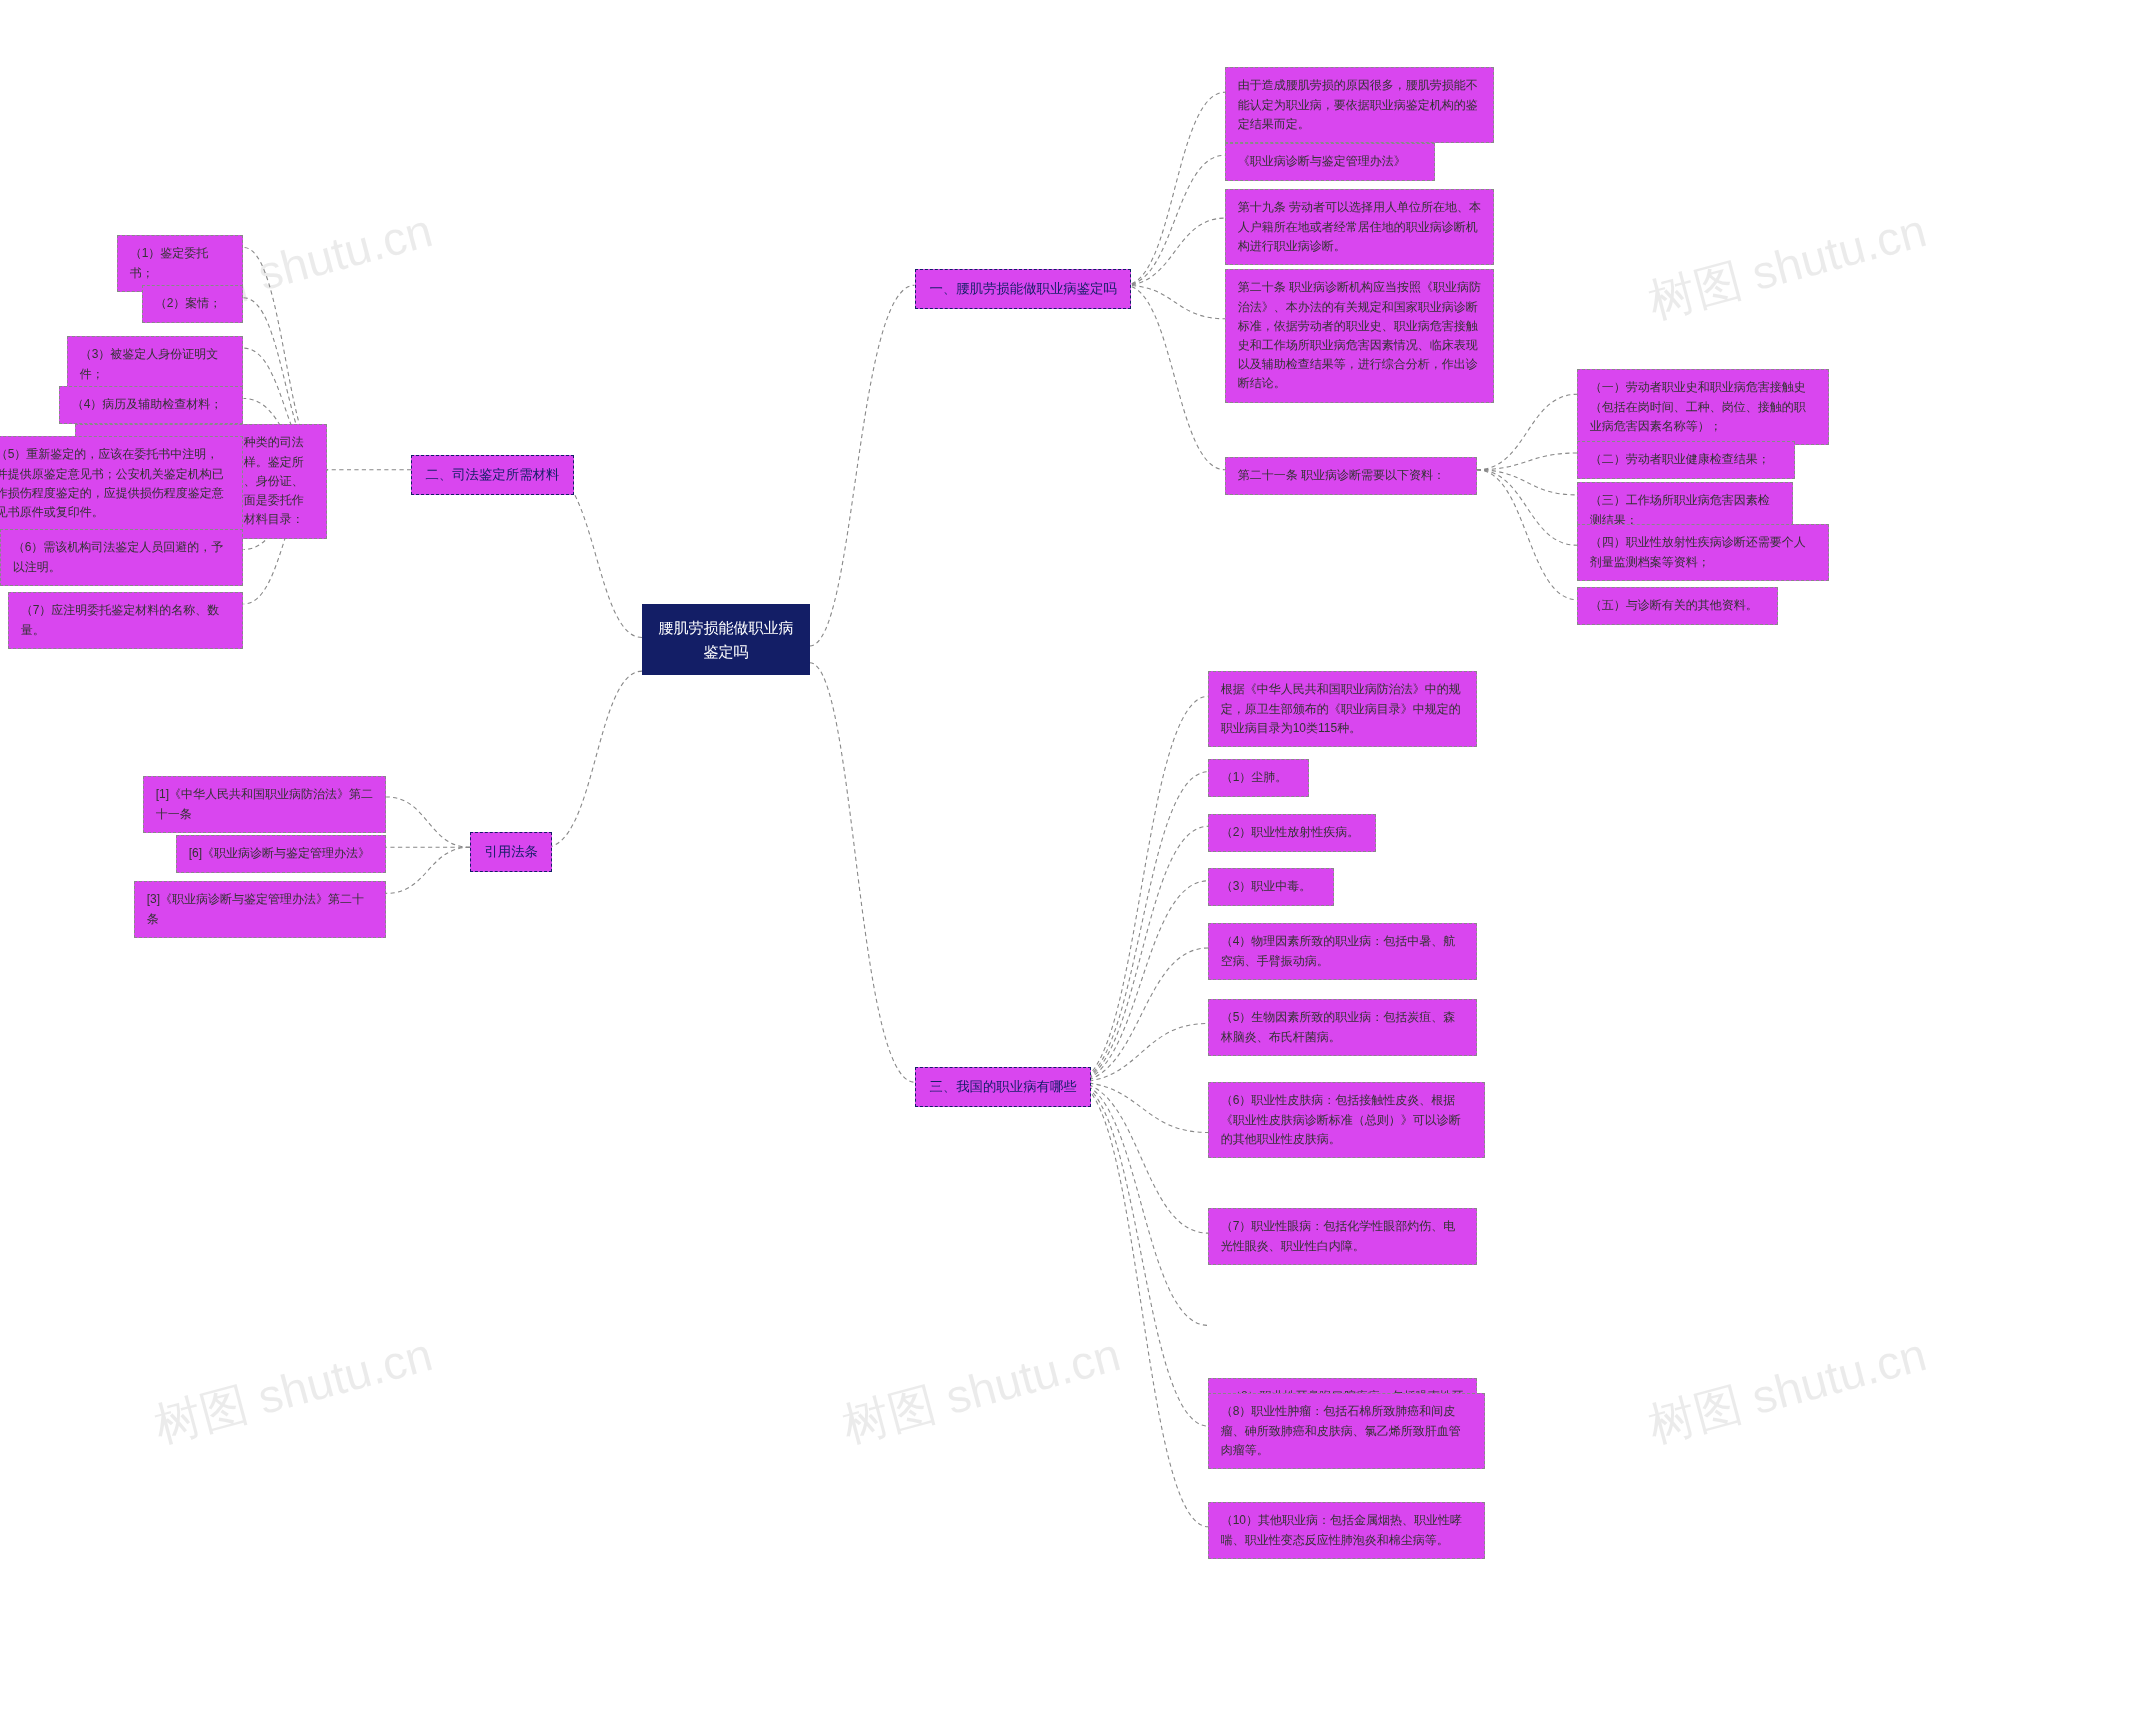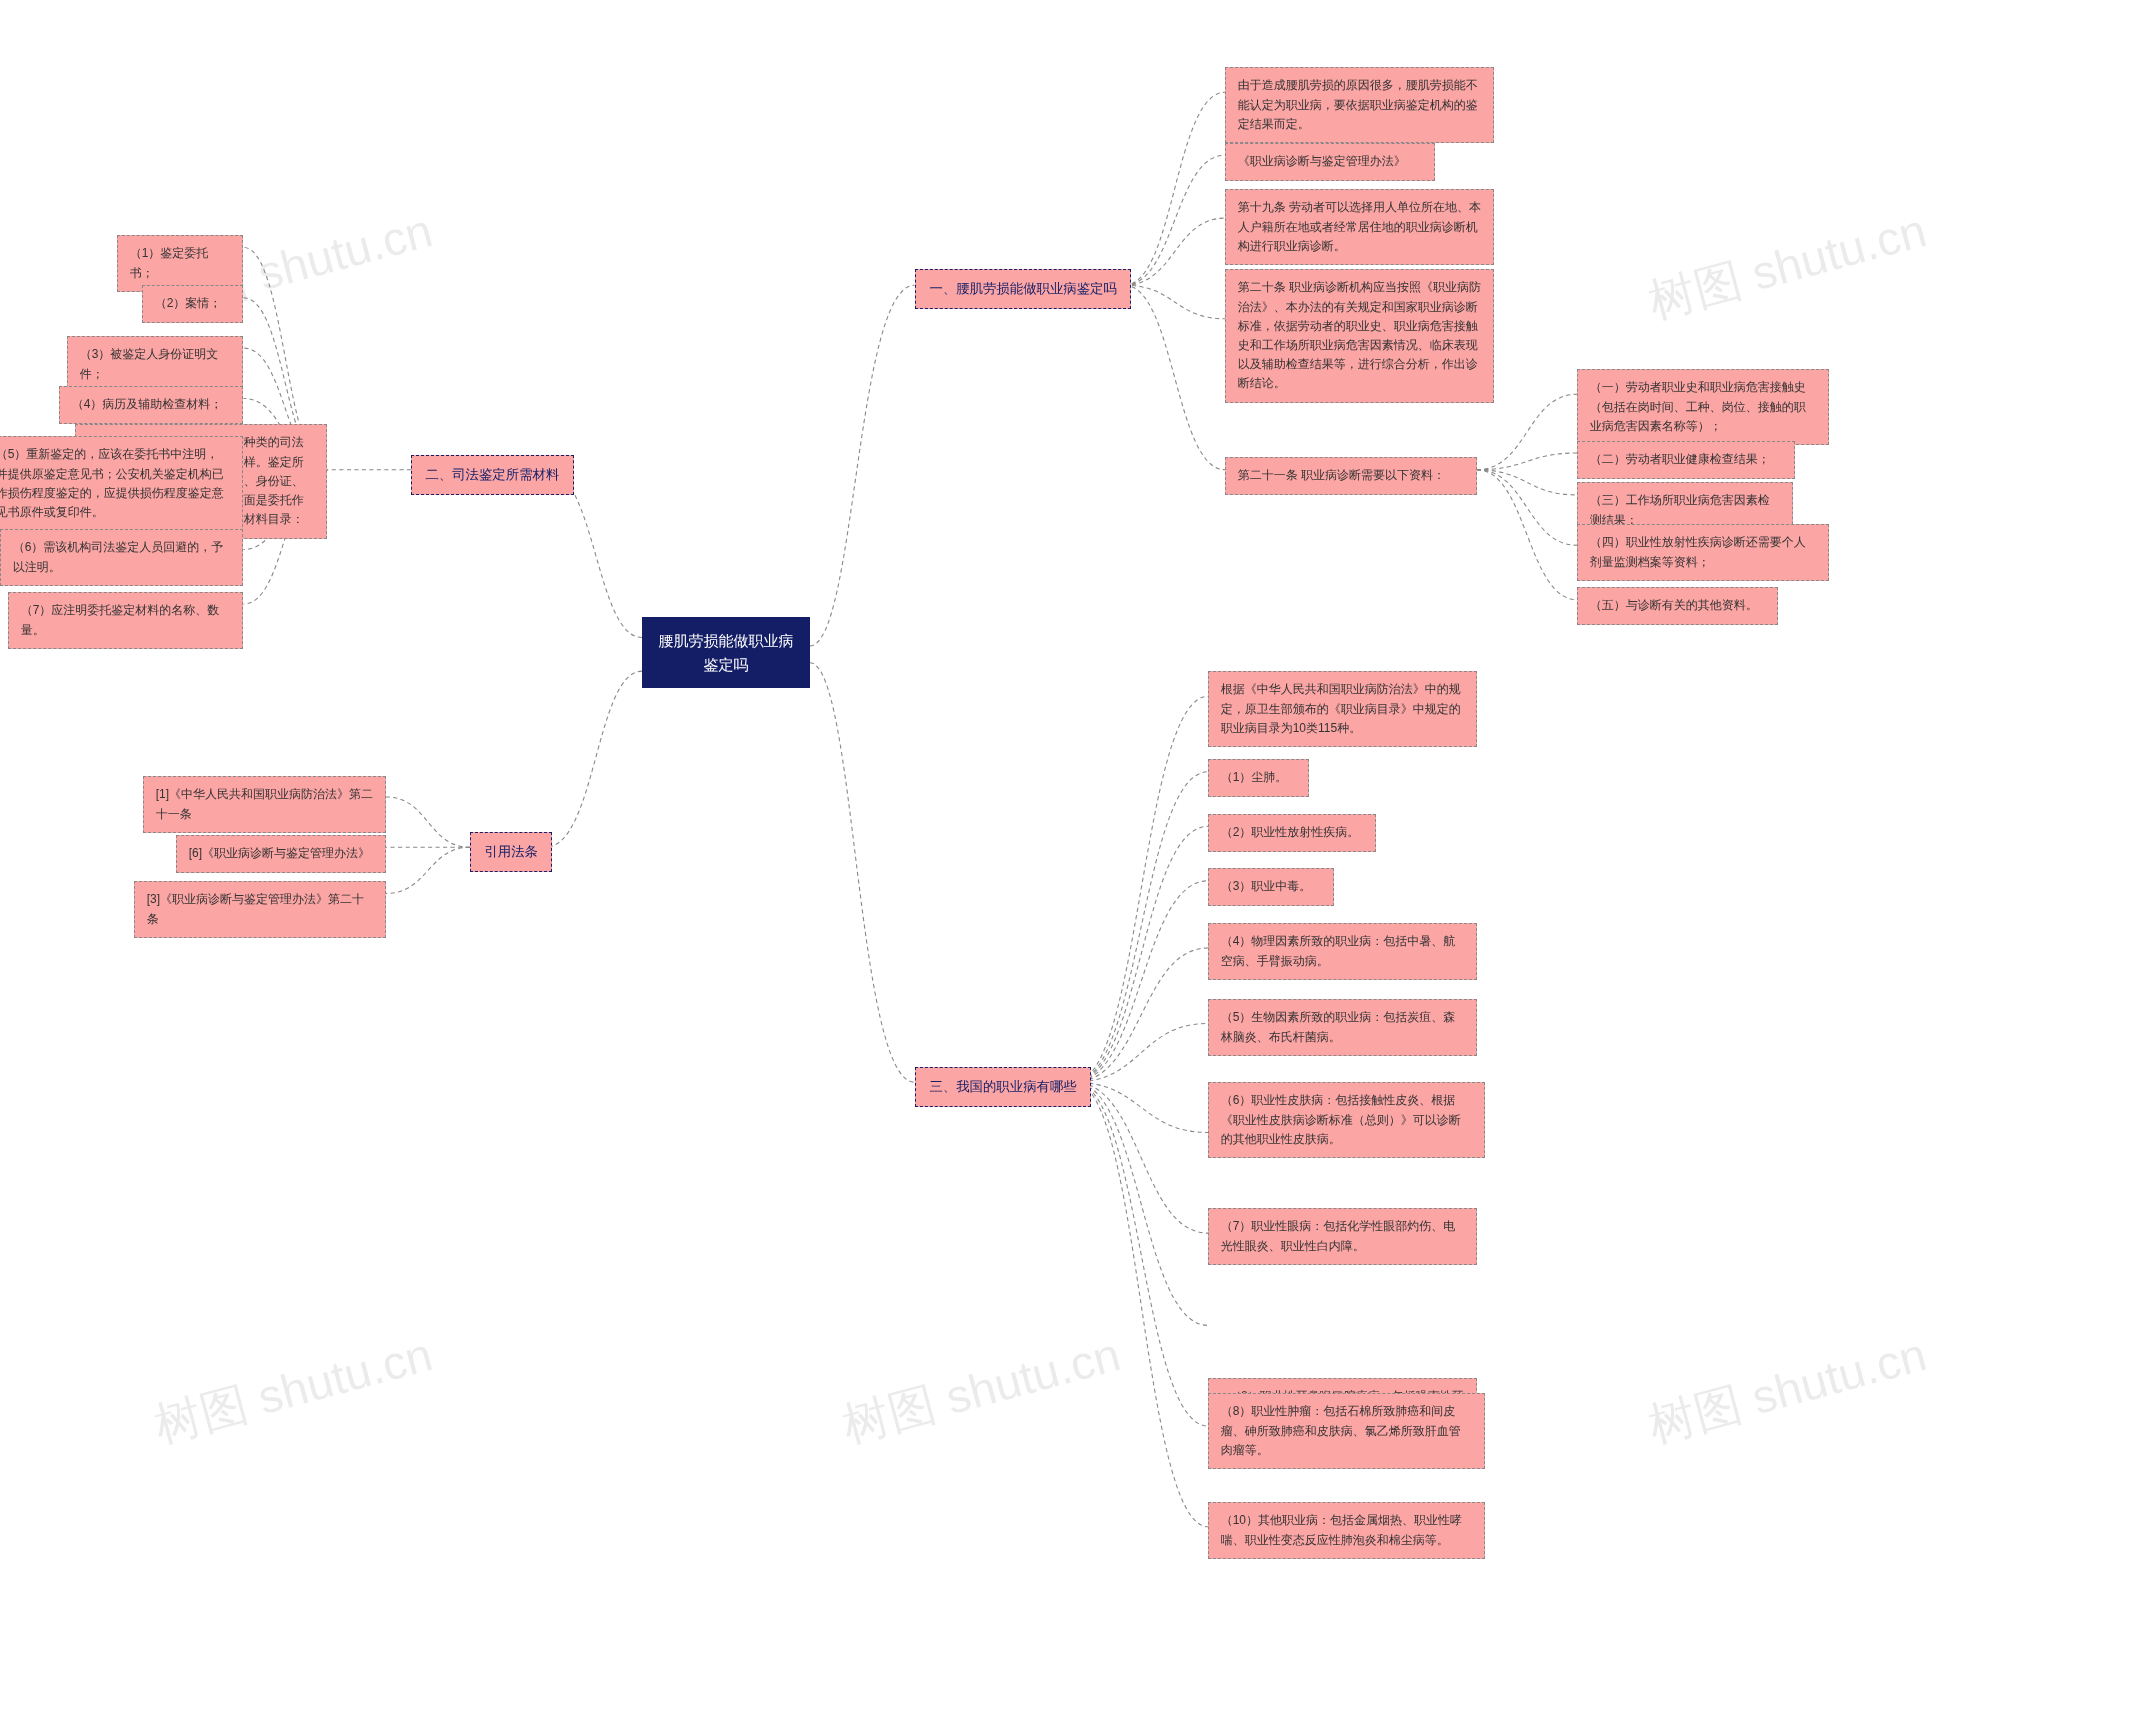--- a/index.html
+++ b/index.html
@@ -20,21 +20,21 @@
     transform: rotate(-15deg);
     pointer-events: none;
     font-family: Arial, sans-serif;
     white-space: nowrap;
   }
   .node {
     position: absolute;
     padding: 8.4px 11.7px;
     line-height: 1.6;
     font-size: 12.6px;
-    background: #fca5a5;
+    background: #d946ef;
   }
   .root {
     background: #131e66;
     color: #fff;
     font-size: 15px;
     text-align: center;
     padding: 11.7px 15px;
     width: 168px;
   }
   .branch {
@@ -110,21 +110,21 @@
   <path d="M 1280 1290 C 1360 1290 1360 1470 1440 1470"></path>
   <path d="M 1280 1290 C 1360 1290 1360 1580 1440 1580"></path>
   <path d="M 1280 1290 C 1360 1290 1360 1700 1440 1700"></path>
   <path d="M 1280 1290 C 1360 1290 1360 1820 1440 1820"></path>
 
   <path d="M 560 1010 C 510 1010 510 950 460 950"></path>
   <path d="M 560 1010 C 510 1010 510 1010 460 1010"></path>
   <path d="M 560 1010 C 510 1010 510 1065 460 1065"></path>
 </svg>
 
-<div class="node root" style="left:642px; top:617px;text-align:center;">腰肌劳损能做职业病鉴定吗</div>
+<div class="node root" style="left:642px; top:604px;text-align:center;">腰肌劳损能做职业病鉴定吗</div>
 
 <div class="node branch" style="left:915px; top:269px;">一、腰肌劳损能做职业病鉴定吗</div>
 <div class="node leaf" style="left:1225px; top:67px; width:269px;">由于造成腰肌劳损的原因很多，腰肌劳损能不能认定为职业病，要依据职业病鉴定机构的鉴定结果而定。</div>
 <div class="node leaf" style="left:1225px; top:143px; width:210px;">《职业病诊断与鉴定管理办法》</div>
 <div class="node leaf" style="left:1225px; top:189px; width:269px;">第十九条 劳动者可以选择用人单位所在地、本人户籍所在地或者经常居住地的职业病诊断机构进行职业病诊断。</div>
 <div class="node leaf" style="left:1225px; top:269px; width:269px;">第二十条 职业病诊断机构应当按照《职业病防治法》、本办法的有关规定和国家职业病诊断标准，依据劳动者的职业史、职业病危害接触史和工作场所职业病危害因素情况、临床表现以及辅助检查结果等，进行综合分析，作出诊断结论。</div>
 <div class="node leaf" style="left:1225px; top:457px; width:252px;">第二十一条 职业病诊断需要以下资料：</div>
 
 <div class="node leaf" style="left:1577px; top:369px; width:252px;">（一）劳动者职业史和职业病危害接触史（包括在岗时间、工种、岗位、接触的职业病危害因素名称等）；</div>
 <div class="node leaf" style="left:1577px; top:441px; width:218px;">（二）劳动者职业健康检查结果；</div>

